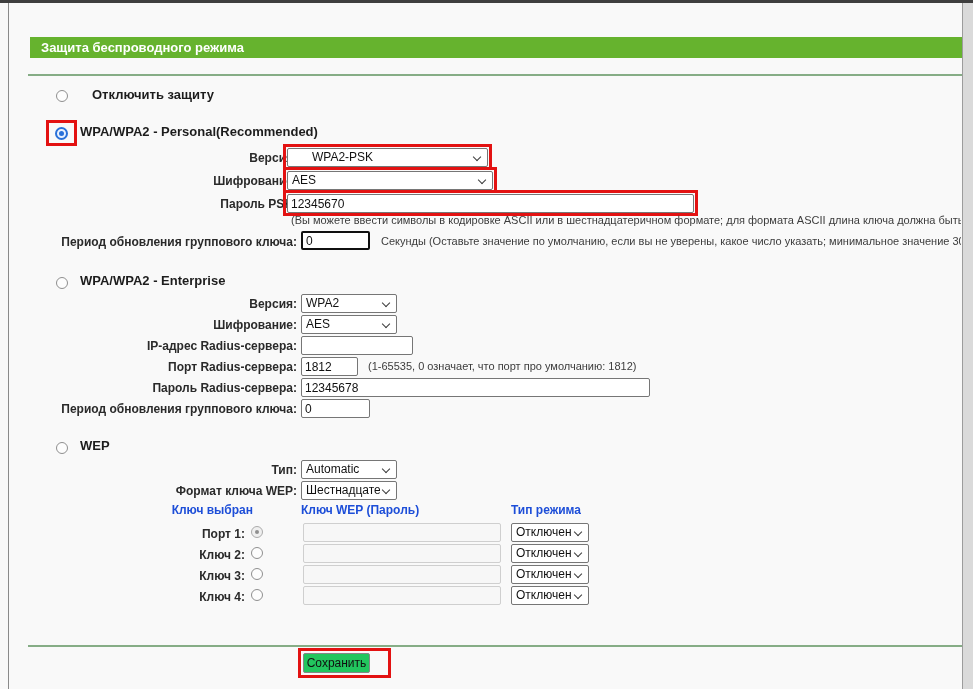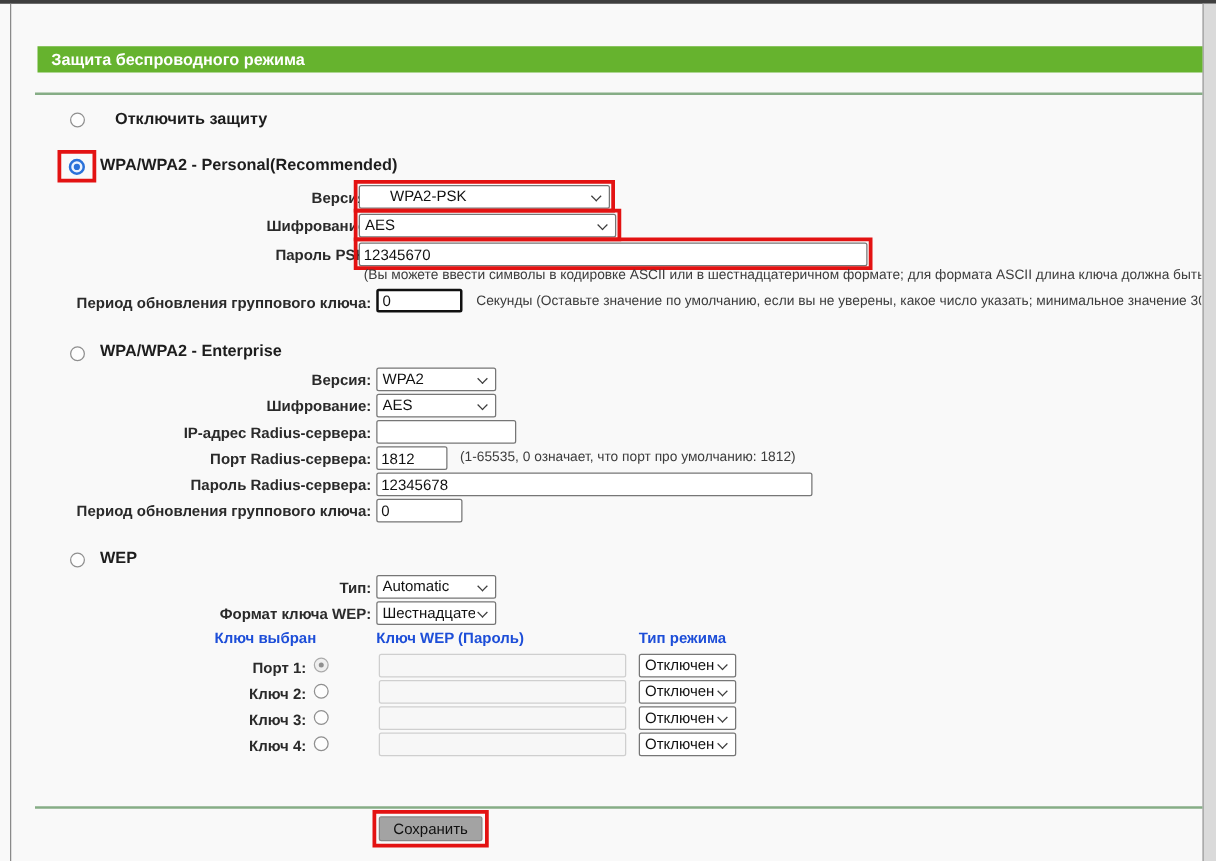--- a/index.html
+++ b/index.html
@@ -38,22 +38,22 @@
 
   .radio { position:absolute; width:12px; height:12px; border-radius:50%;
            border:1px solid #8f8f8f; background:#fdfdfd; }
   .radio.blue { width:13px; height:13px; border:2px solid #2a71d9; background:#eaf2ff; }
   .radio.blue .dot { position:absolute; left:2px; top:2px; width:5px; height:5px; border-radius:50%; background:#2a71d9; }
   .radio.gray-checked { background:#efefef; border:1px solid #ababab; }
   .radio.gray-checked .dot { position:absolute; left:3px; top:3px; width:4px; height:4px; border-radius:50%; background:#8f8f8f; }
 
   .redbox { position:absolute; border:3px solid #e31212; pointer-events:none; }
 
-  #save-btn { position:absolute; left:303px; top:653px; width:83px; height:20px;
-              background:#a3a3a3; border:1px solid #868686; border-radius:2px;
+  #save-btn { position:absolute; left:303px; top:653px; width:67px; height:20px;
+              background:#22c55e; border:1px solid #868686; border-radius:2px;
               font-family:"Liberation Sans", sans-serif; font-size:12px; color:#111; cursor:pointer; }
 </style>
 </head>
 <body>
 
 <div id="page">
 
   <div class="abs" id="top-bar"></div>
   <div class="abs" id="left-line"></div>
   <div class="abs" id="right-strip"></div>

